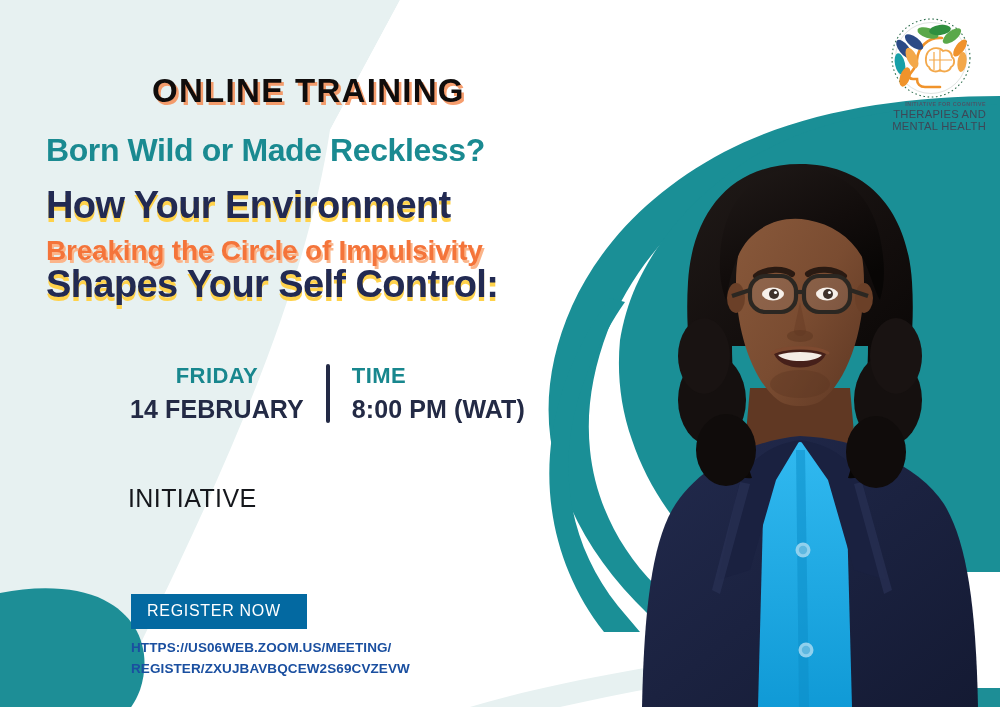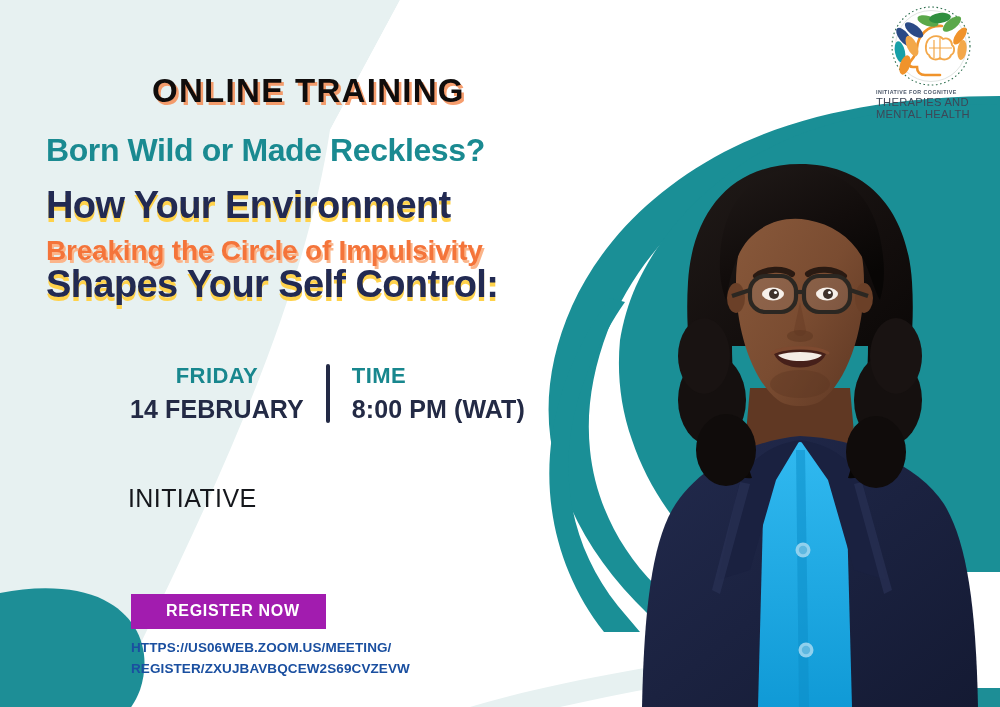--- a/index.html
+++ b/index.html
@@ -25,23 +25,23 @@
     position: absolute;
     left: 600px; top: 150px;
     width: 400px; height: 557px;
     overflow: hidden;
   }
   #portrait svg { display: block; width: 400px; height: 557px; }
 
   
   #logo {
     position: absolute;
-    right: 14px; top: 4px;
+    right: 14px; top: 16px;
     width: 110px;
-    text-align: left;
+    text-align: right;
     z-index: 12;
   }
   #logo .mark { width: 110px; height: 88px; display: block; }
   #logo .logotype { margin-top: -2px; line-height: 1.12; }
   #logo .lt-small {
     font-size: 5.3px; letter-spacing: .45px; color: #4a5668;
     font-weight: 700; white-space: nowrap;
   }
   #logo .lt-big {
     font-size: 11.2px; letter-spacing: .25px; color: #3d4757;
@@ -106,23 +106,23 @@
     letter-spacing: .2px; white-space: nowrap; line-height: 1.05;
   }
   #speaker-role {
     font-size: 25px; font-weight: 400; color: #15171c;
     letter-spacing: .4px; margin-top: 6px;
   }
 
   
   #register { position: absolute; left: 131px; top: 594px; }
   #register-btn {
-    display: inline-block; background: #a21caf; color: #ffffff;
-    font-size: 16px; font-weight: 700; letter-spacing: .7px;
-    padding: 9px 26px 10px 35px; border: none; cursor: pointer;
+    display: inline-block; background: #0369a1; color: #ffffff;
+    font-size: 16px; font-weight: 400; letter-spacing: .7px;
+    padding: 9px 26px 10px 16px; border: none; cursor: pointer;
     line-height: 1;
   }
   #register-url {
     margin-top: 9px; margin-left: 0px;
     font-size: 13.5px; font-weight: 700; color: #1a4fa0;
     letter-spacing: .1px; line-height: 1.55;
     white-space: pre-line; cursor: pointer;
   }
 </style>
 </head>

